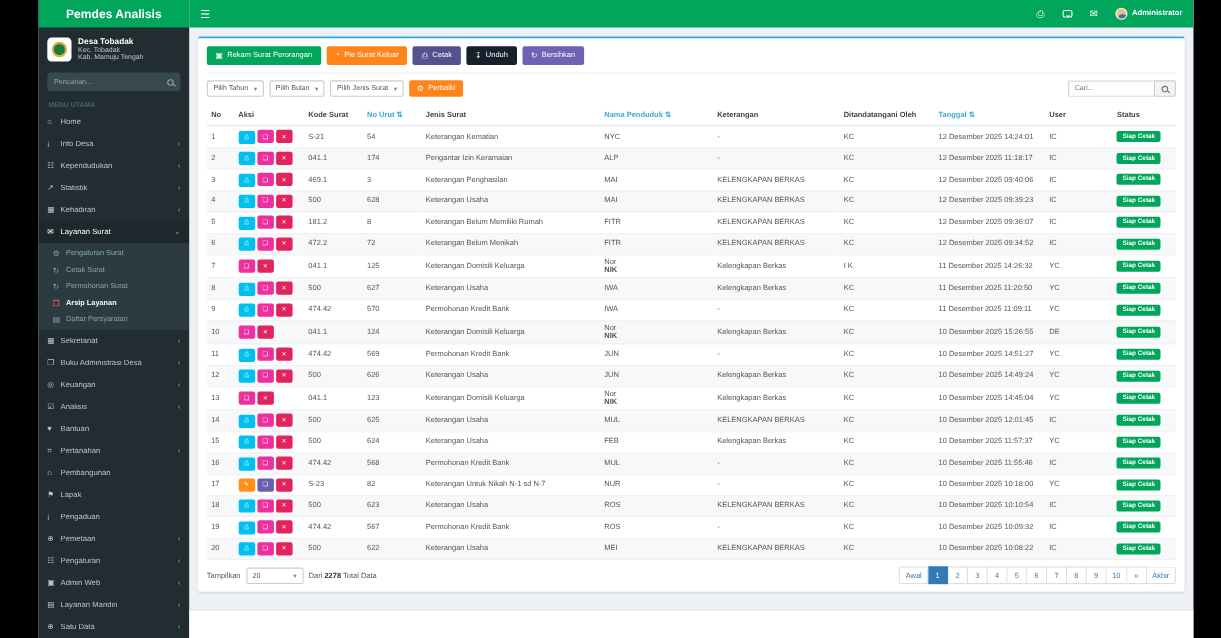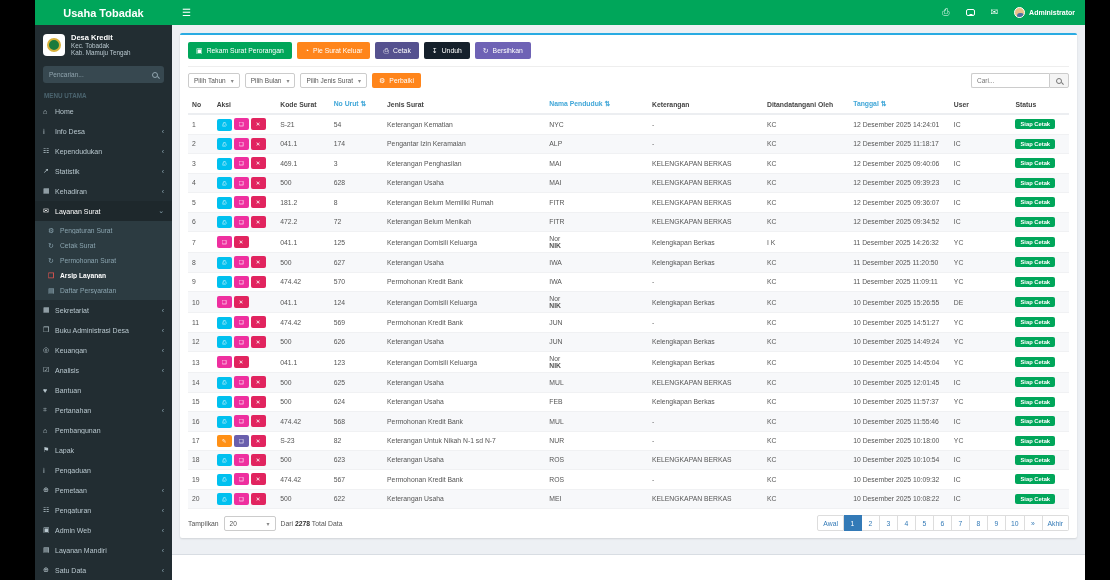--- a/index.html
+++ b/index.html
@@ -115,27 +115,27 @@
   .spacer { flex:1; }
   .footer { height:26px; background:#fff; border-top:1px solid #d8dde3; flex:none;
     display:flex; align-items:center; padding:0 10px; font-size:6.8px; color:#444; }
 </style>
 </head>
 <body>
 
 <div id="app">
 
   <aside class="sidebar">
-    <div class="brand">Usaha Tobadak</div>
+    <div class="brand">Pemdes Analisis</div>
     <div class="profile">
       <span class="logo">
           <span class="logo-inner"></span>
         </span>
       <span class="profile-txt">
-        <div class="pname">Desa Kredit</div>
+        <div class="pname">Desa Tobadak</div>
         <div class="pline">Kec. Tobadak</div>
         <div class="pline">Kab. Mamuju Tengah</div>
       </span>
     </div>
     <div class="sb-search">
       <input placeholder="Pencarian..." style="">
       <span class="lens"></span>
     </div>
     <div class="menu-label">MENU UTAMA</div>
     <nav class="sb-menu">

